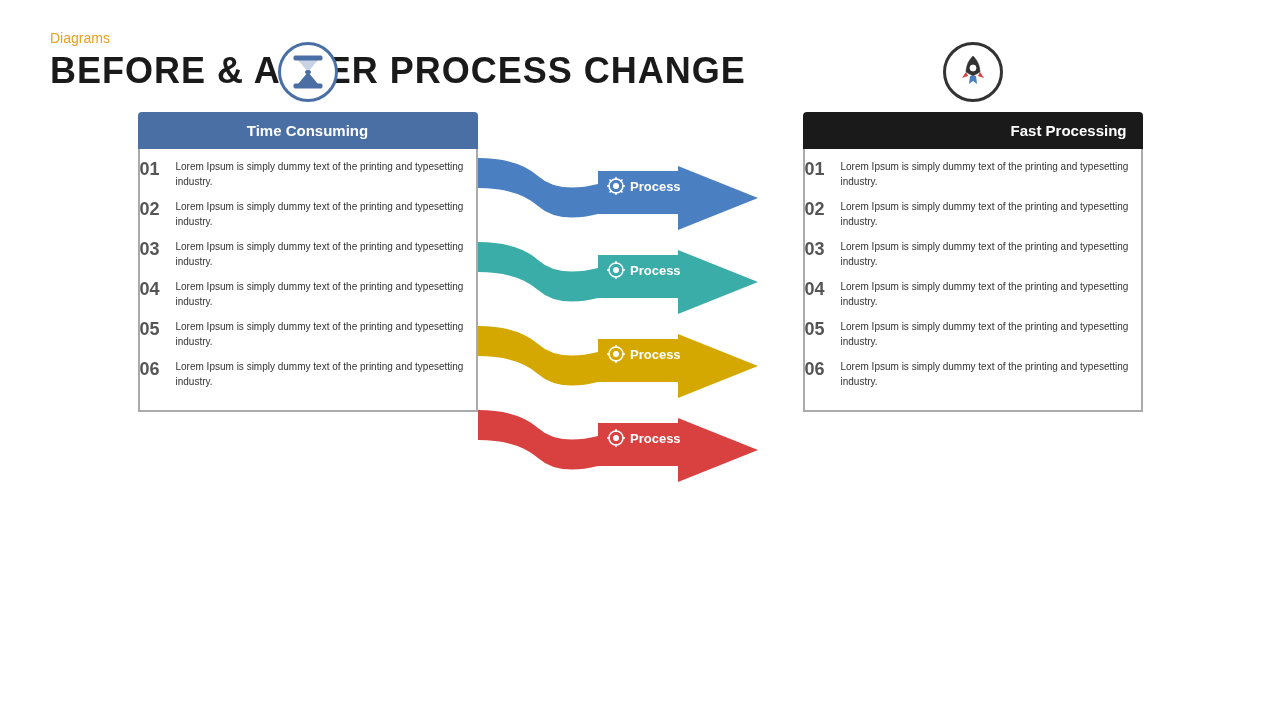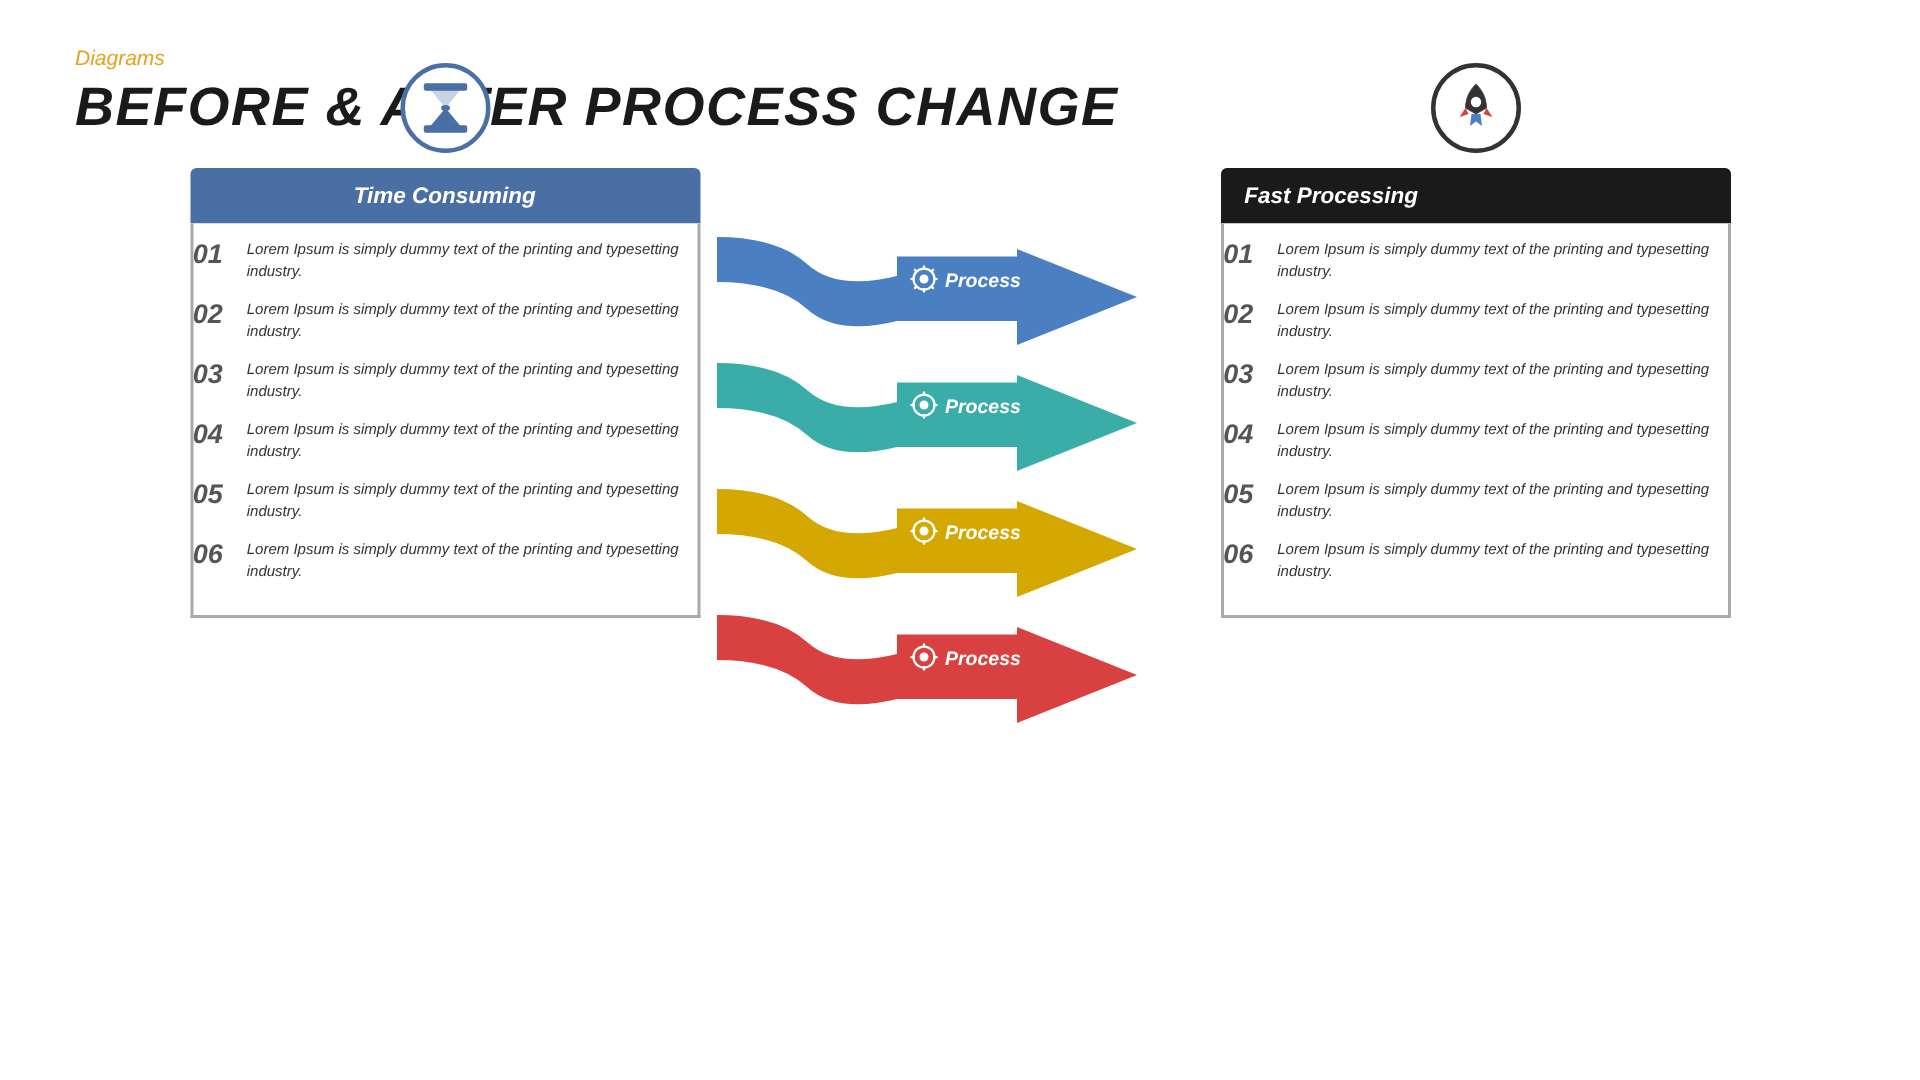--- a/index.html
+++ b/index.html
@@ -10,21 +10,20 @@
       font-family: Arial, sans-serif;
       overflow: hidden;
       position: relative;
     }
 
     .page-wrapper {
       width: 1280px;
       height: 588px;
       padding: 30px 50px 20px 50px;
       position: relative;
-      font-style: italic;
     }
 
     .category-label {
       color: #e8a020;
       font-size: 14px;
       font-weight: normal;
       margin-bottom: 4px;
     }
 
     .main-title {
@@ -33,21 +32,21 @@
       color: #1a1a1a;
       letter-spacing: 1px;
       margin-bottom: 20px;
       text-transform: uppercase;
     }
 
     .diagram-area {
       display: flex;
       align-items: flex-start;
       justify-content: center;
-      gap: 11px;
+      gap: 0;
       position: relative;
       width: 100%;
       margin-top: 10px;
     }
 
     
     .left-panel {
       width: 340px;
       position: relative;
       flex-shrink: 0;
@@ -132,21 +131,21 @@
       align-items: center;
       justify-content: center;
       z-index: 10;
     }
 
     .panel-header-black {
       background: #1a1a1a;
       color: white;
       font-weight: bold;
       font-size: 15px;
-      text-align: left;
+      text-align: right;
       padding: 10px 16px;
       border-top-left-radius: 4px;
       border-top-right-radius: 4px;
     }
 
     
     .middle-svg-wrapper {
       margin-top: 44px;
       position: relative;
     }

